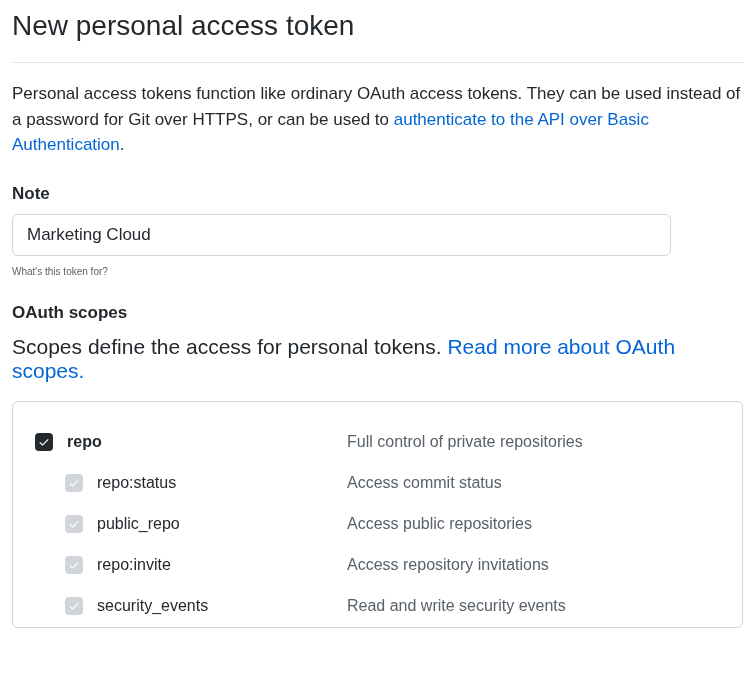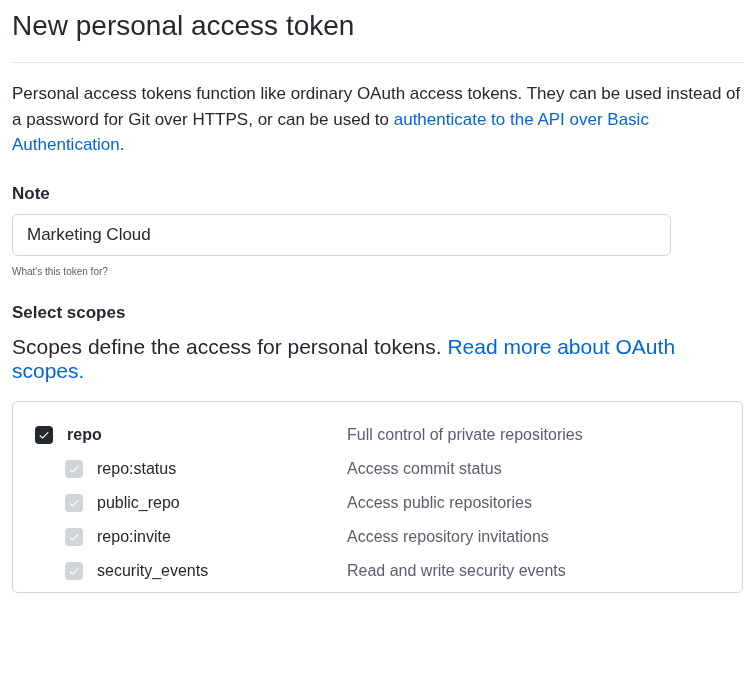--- a/index.html
+++ b/index.html
@@ -72,20 +72,21 @@
       text-decoration: none;
     }
     .scopes-box {
       border: 1px solid #d1d5da;
       border-radius: 6px;
       padding: 16px 0 4px 0;
     }
     .scope-row {
       display: flex;
       padding: 8px 0;
+      margin-top: 7px;
     }
     .scope-check-col {
       width: 54px;
       display: flex;
       justify-content: flex-end;
       padding-right: 14px;
     }
     .scope-check-col.nested {
       width: 84px;
     }
@@ -134,21 +135,21 @@
 <h1 class="page-title">New personal access token</h1>
 
 <p class="description">
   <span>Personal access tokens function like ordinary OAuth access tokens. They can be used instead of a password for Git over HTTPS, or can be used to </span><a href="#">authenticate to the API over Basic Authentication</a><span>.</span>
 </p>
 
 <label class="field-label">Note</label>
 <input type="text" class="text-input" value="Marketing Cloud" style="">
 <p class="field-hint">What's this token for?</p>
 
-<div class="section-label">Select scopes</div>
+<div class="section-label">OAuth scopes</div>
 <p class="section-desc">
   <span>Scopes define the access for personal tokens. </span><a href="#">Read more about OAuth scopes.</a>
 </p>
 
 <div class="scopes-box">
 
   <div class="scope-row">
     <div class="scope-check-col">
       <span class="checkbox checked">
         <svg viewBox="0 0 16 16">

